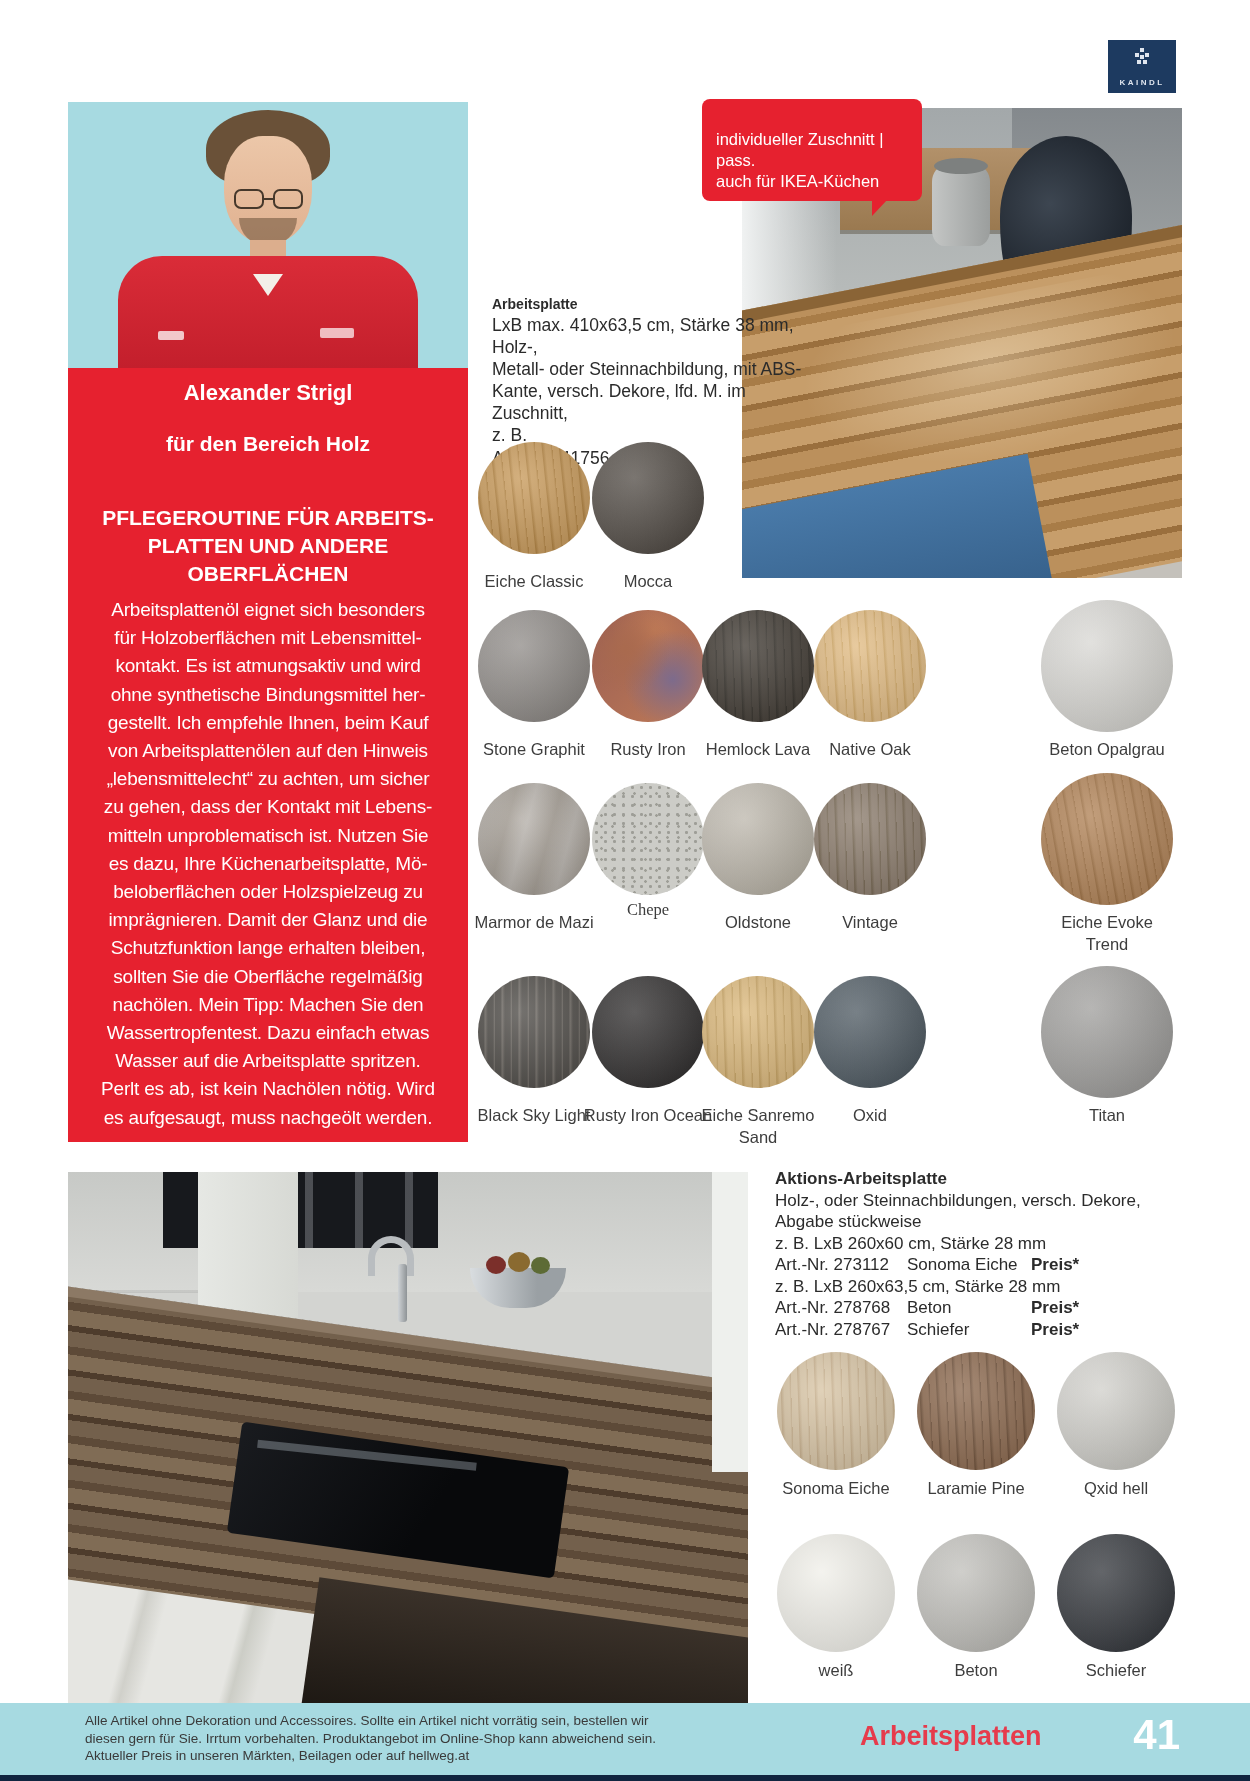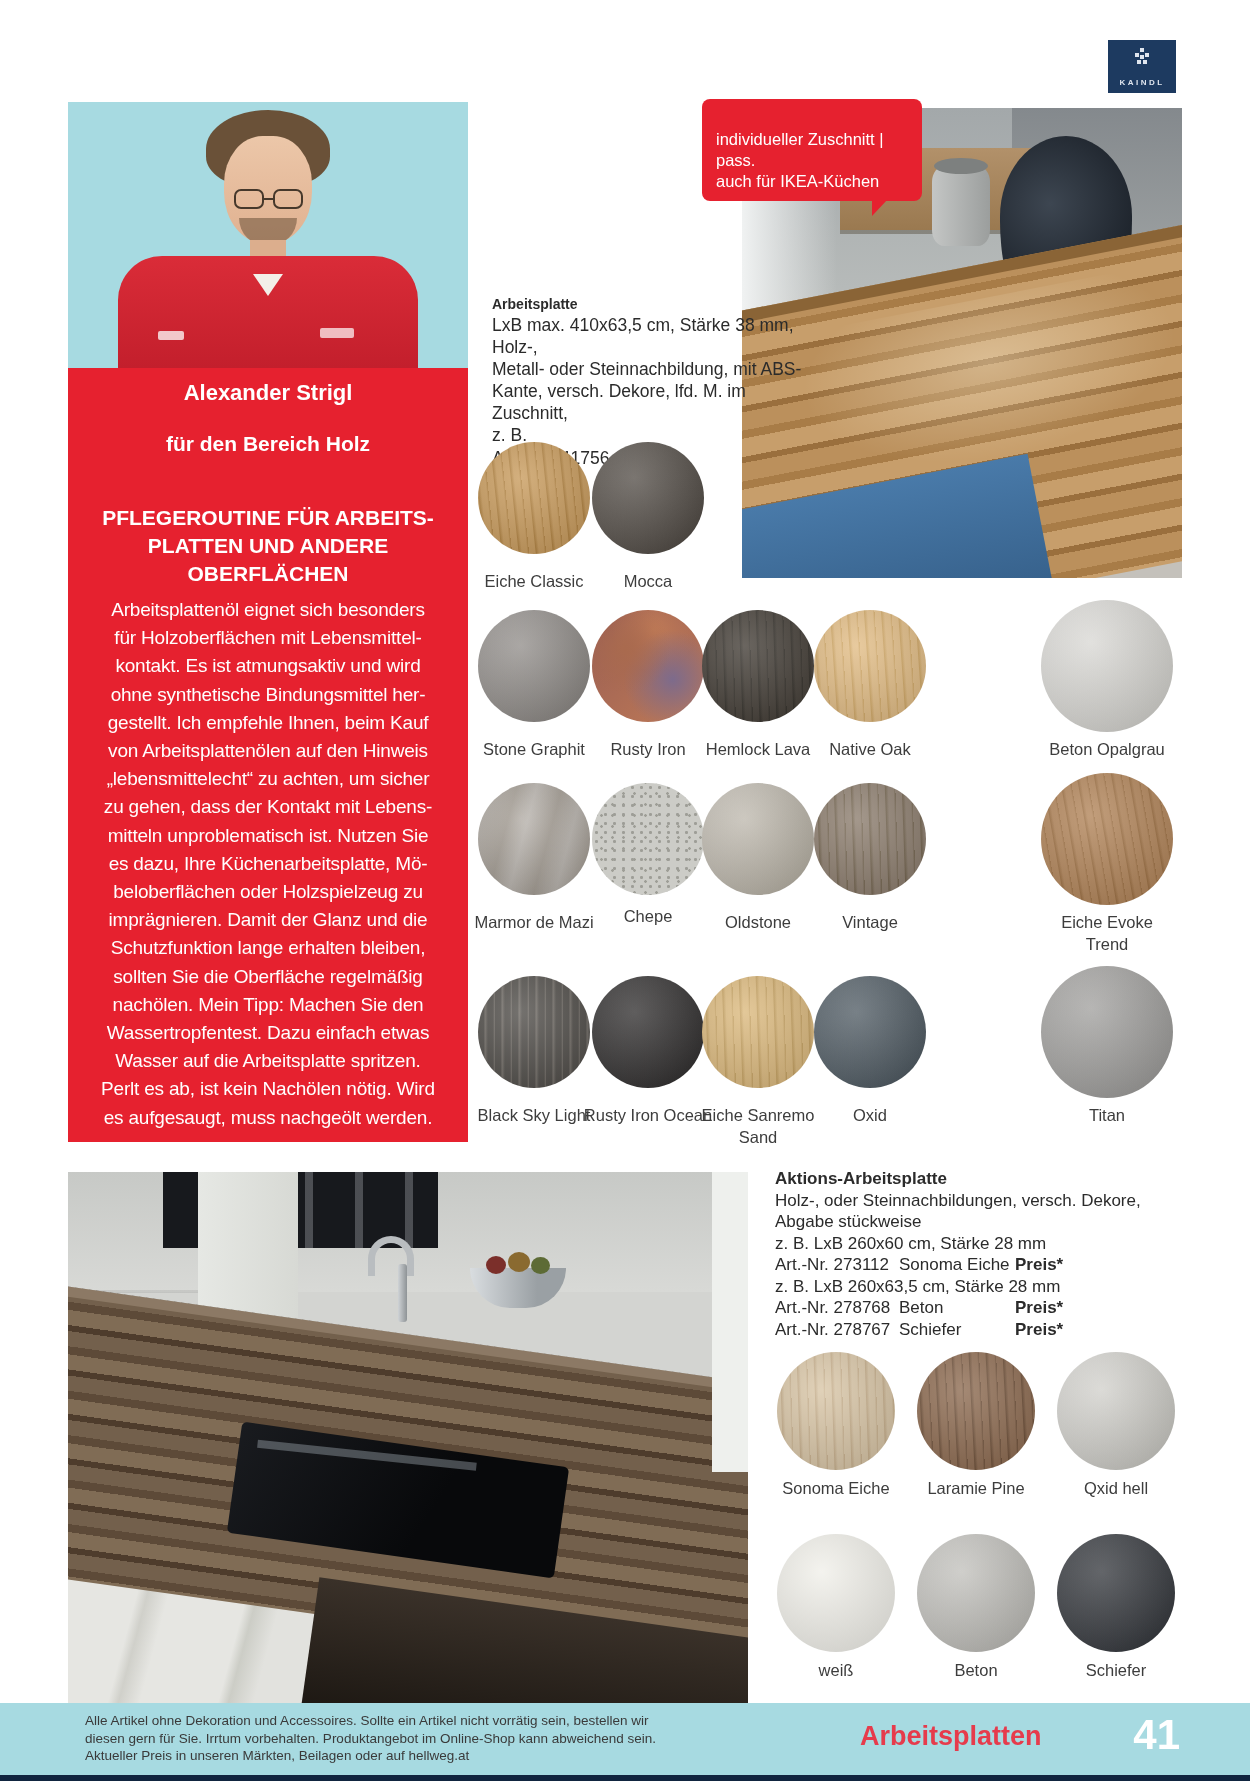--- a/index.html
+++ b/index.html
@@ -102,21 +102,21 @@
   .pk-bowl{left:402px;top:96px;width:96px;height:40px;border-radius:0 0 48px 48px;background:linear-gradient(90deg,#d9dde0,#9aa0a4 70%);}
   .pk-fruit1{left:418px;top:84px;width:20px;height:18px;border-radius:50%;background:#7b2f2a;}
   .pk-fruit2{left:440px;top:80px;width:22px;height:20px;border-radius:50%;background:#8a6a30;}
   .pk-fruit3{left:463px;top:85px;width:19px;height:17px;border-radius:50%;background:#5d6b35;}
   .pk-wall-right{right:0;top:0;width:36px;height:300px;background:#eef0ed;}
 
   
   .aktions{position:absolute;left:775px;top:1168px;width:410px;font-size:17px;line-height:21.5px;}
   .atitle{font-weight:700;}
   .adesc{white-space:pre-line;}
-  .artrow{display:flex;width:272px;}
+  .artrow{display:flex;width:272px;gap:8px;}
   .a-art{width:124px;flex:none;}
   .a-name{width:116px;flex:none;}
   .a-price{font-weight:700;}
 
   
   .footer{position:absolute;left:0;top:1703px;width:1250px;height:72px;background:var(--light-blue);}
   .legal{position:absolute;left:85px;top:9px;font-size:13.5px;line-height:17.5px;color:#3a3a3a;white-space:pre-line;}
   .fcat{position:absolute;left:860px;top:18px;width:200px;font-size:27px;font-weight:600;color:var(--category-red);}
   .fpage{position:absolute;left:1110px;top:8px;width:70px;font-size:42px;font-weight:800;color:#ffffff;text-align:right;}
   .bottombar{position:absolute;left:0;top:1775px;width:1250px;height:6px;background:var(--footer-bar);}
@@ -240,21 +240,21 @@
       <div class="swatch" style="left: 1041px; top: 600px; width: 132px; height: 188px;">
         <div class="disc" style="width: 132px; height: 132px; top: 0px; background: radial-gradient(circle at 38% 32%, rgba(255, 255, 255, 0.2), rgba(0, 0, 0, 0.14) 88%), linear-gradient(125deg, rgb(224, 223, 220), rgb(207, 206, 201));"></div>
         <div class="slabel" style="top: 138px;">Beton Opalgrau</div>
       </div>
       <div class="swatch" style="left: 478px; top: 773px; width: 112px; height: 188px;">
         <div class="disc" style="width: 112px; height: 112px; top: 10px; background: radial-gradient(circle at 38% 32%, rgba(255, 255, 255, 0.2), rgba(0, 0, 0, 0.14) 88%), linear-gradient(105deg, rgb(184, 179, 173) 0%, rgb(162, 155, 146) 28%, rgb(184, 179, 173) 42%, rgb(162, 155, 146) 60%, rgb(184, 179, 173) 75%, rgb(162, 155, 146) 92%);"></div>
         <div class="slabel" style="top: 138px;">Marmor de Mazi</div>
       </div>
       <div class="swatch" style="left: 592px; top: 773px; width: 112px; height: 188px;">
         <div class="disc" style="width: 112px; height: 112px; top: 10px; background: radial-gradient(rgb(158, 158, 151) 1.2px, transparent 1.9px) 0px 0px / 9px 9px, radial-gradient(rgb(158, 158, 151) 1px, transparent 1.6px) 4px 5px / 11px 11px, linear-gradient(rgb(204, 204, 199), rgb(204, 204, 199));"></div>
-        <div class="slabel" style="top: 132px;">Chepe</div>
+        <div class="slabel" style="top: 126px; font-family: Liberation Serif, serif;">Chepe</div>
       </div>
       <div class="swatch" style="left: 702px; top: 773px; width: 112px; height: 188px;">
         <div class="disc" style="width: 112px; height: 112px; top: 10px; background: radial-gradient(circle at 38% 32%, rgba(255, 255, 255, 0.2), rgba(0, 0, 0, 0.14) 88%), linear-gradient(125deg, rgb(199, 194, 185), rgb(178, 172, 159));"></div>
         <div class="slabel" style="top: 138px;">Oldstone</div>
       </div>
       <div class="swatch" style="left: 814px; top: 773px; width: 112px; height: 188px;">
         <div class="disc" style="width: 112px; height: 112px; top: 10px; background: radial-gradient(circle at 38% 32%, rgba(255, 255, 255, 0.2), rgba(0, 0, 0, 0.14) 88%), repeating-linear-gradient(88deg, rgb(141, 126, 111) 0px, rgb(141, 126, 111) 6px, rgb(115, 100, 79) 7px, rgb(141, 126, 111) 10px, rgb(141, 126, 111) 15px, rgb(115, 100, 79) 17px);"></div>
         <div class="slabel" style="top: 138px;">Vintage</div>
       </div>
       <div class="swatch" style="left: 1041px; top: 773px; width: 132px; height: 188px;">

